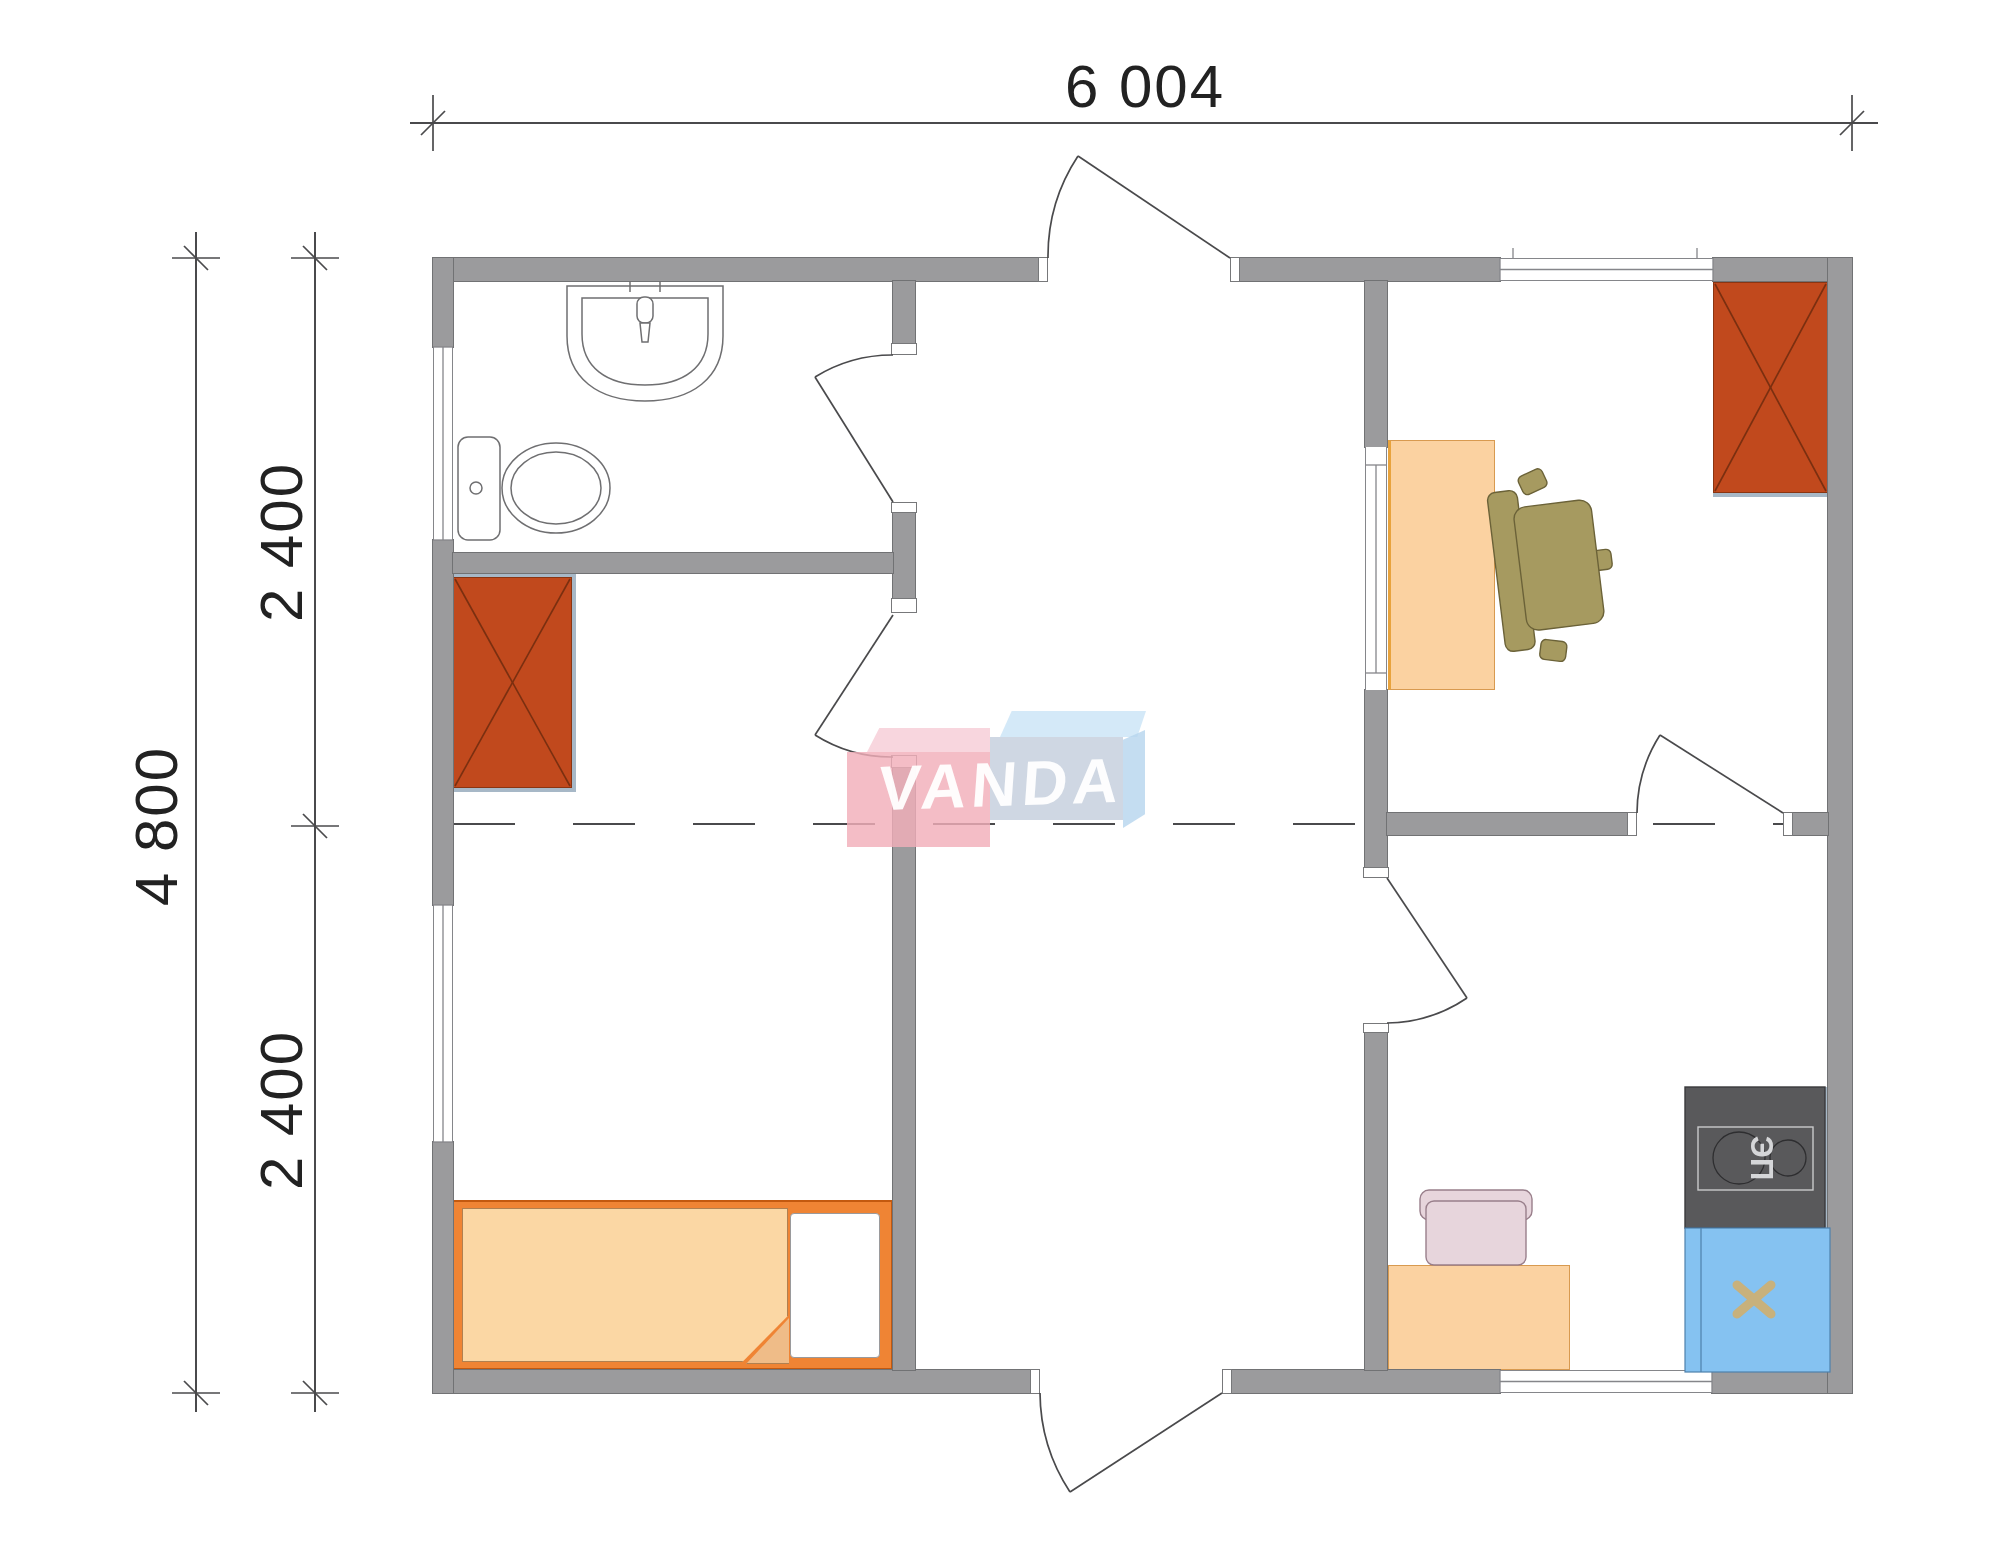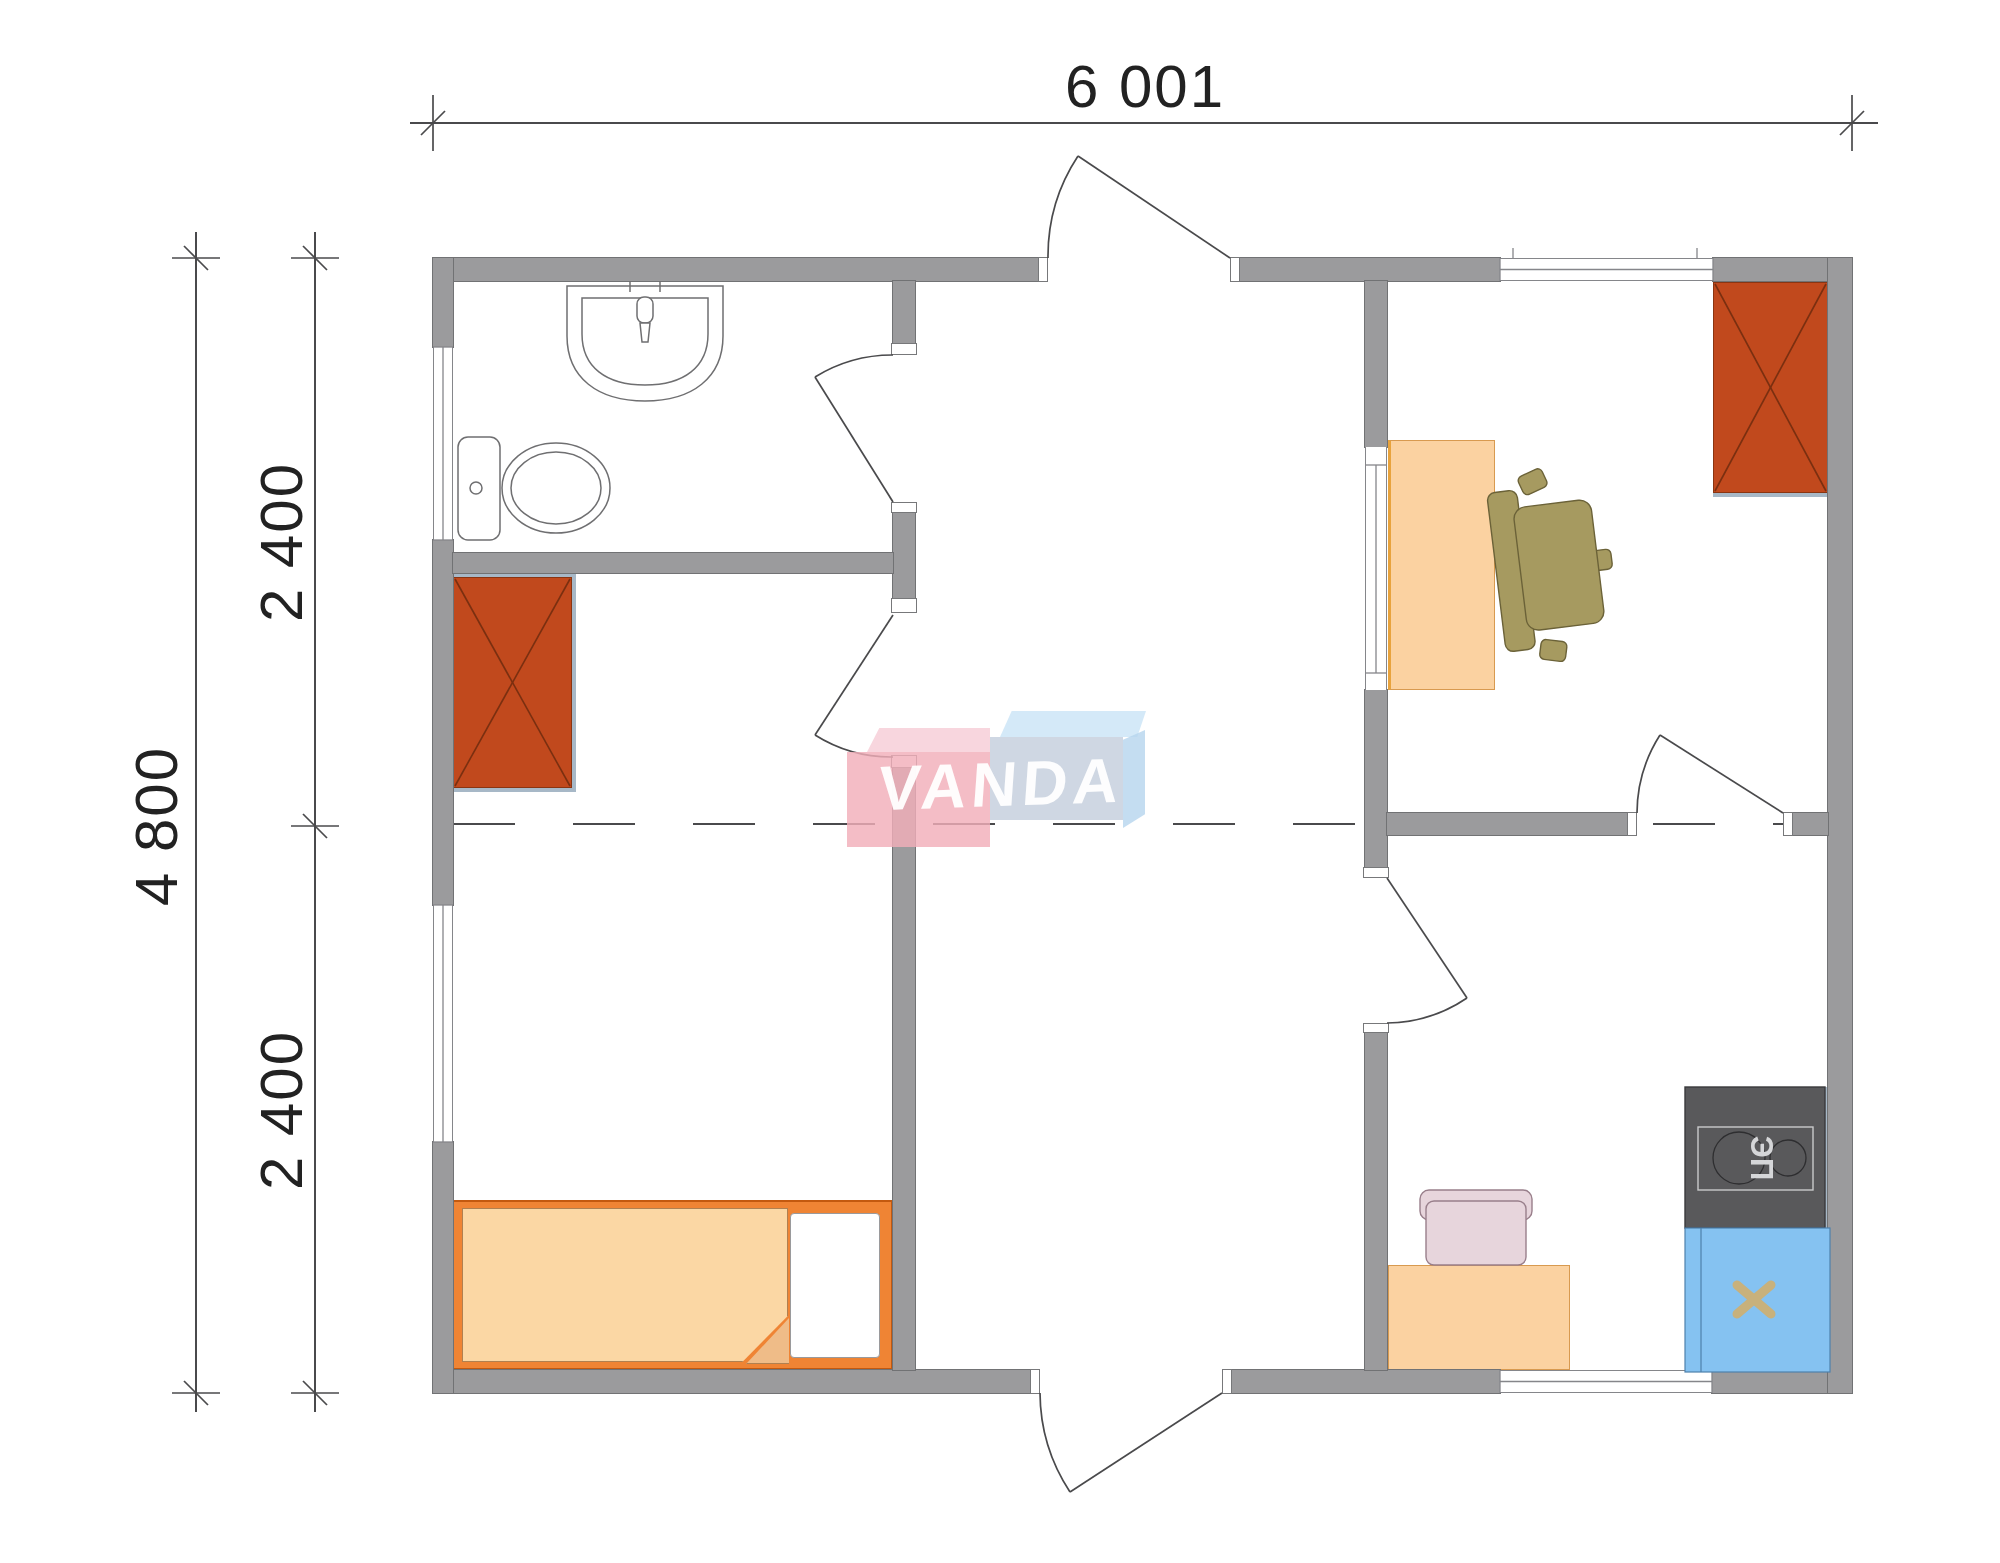--- a/index.html
+++ b/index.html
@@ -102,21 +102,21 @@
   <div class="win h" style="left:1500px;top:258px;width:213px;height:23px"></div>
   <div class="win h" style="left:1500px;top:1370px;width:212px;height:23px"></div>
   <div class="win v" style="left:433px;top:347px;width:20px;height:193px"></div>
   <div class="win v" style="left:433px;top:905px;width:20px;height:237px"></div>
   <div class="win v" style="left:1365px;top:447px;width:22px;height:243px"></div>
 
   <div class="dimline" style="left:410px;top:122px;width:1468px;height:2px"></div>
   <div class="dimline" style="left:195px;top:232px;width:2px;height:1180px"></div>
   <div class="dimline" style="left:314px;top:232px;width:2px;height:1180px"></div>
 
-  <div class="dimtext" style="left:1045px;top:52px;width:200px">6 001</div>
+  <div class="dimtext" style="left:1045px;top:52px;width:200px">6 004</div>
   <div class="dimtext vert" style="left:52px;top:796px;width:200px;height:60px">4 800</div>
   <div class="dimtext vert" style="left:177px;top:512px;width:200px;height:60px">2 400</div>
   <div class="dimtext vert" style="left:177px;top:1080px;width:200px;height:60px">2 400</div>
 
   <svg id="svg-over" width="2000" height="1563" viewBox="0 0 2000 1563">
 
     <g stroke="#4A4A4C" stroke-width="1.7" fill="none">
       <path d="M1230 258 L1078 156"></path>
       <path d="M1048 258 A182 182 0 0 1 1078 156"></path>
       <path d="M1222 1393 L1070 1492"></path>

